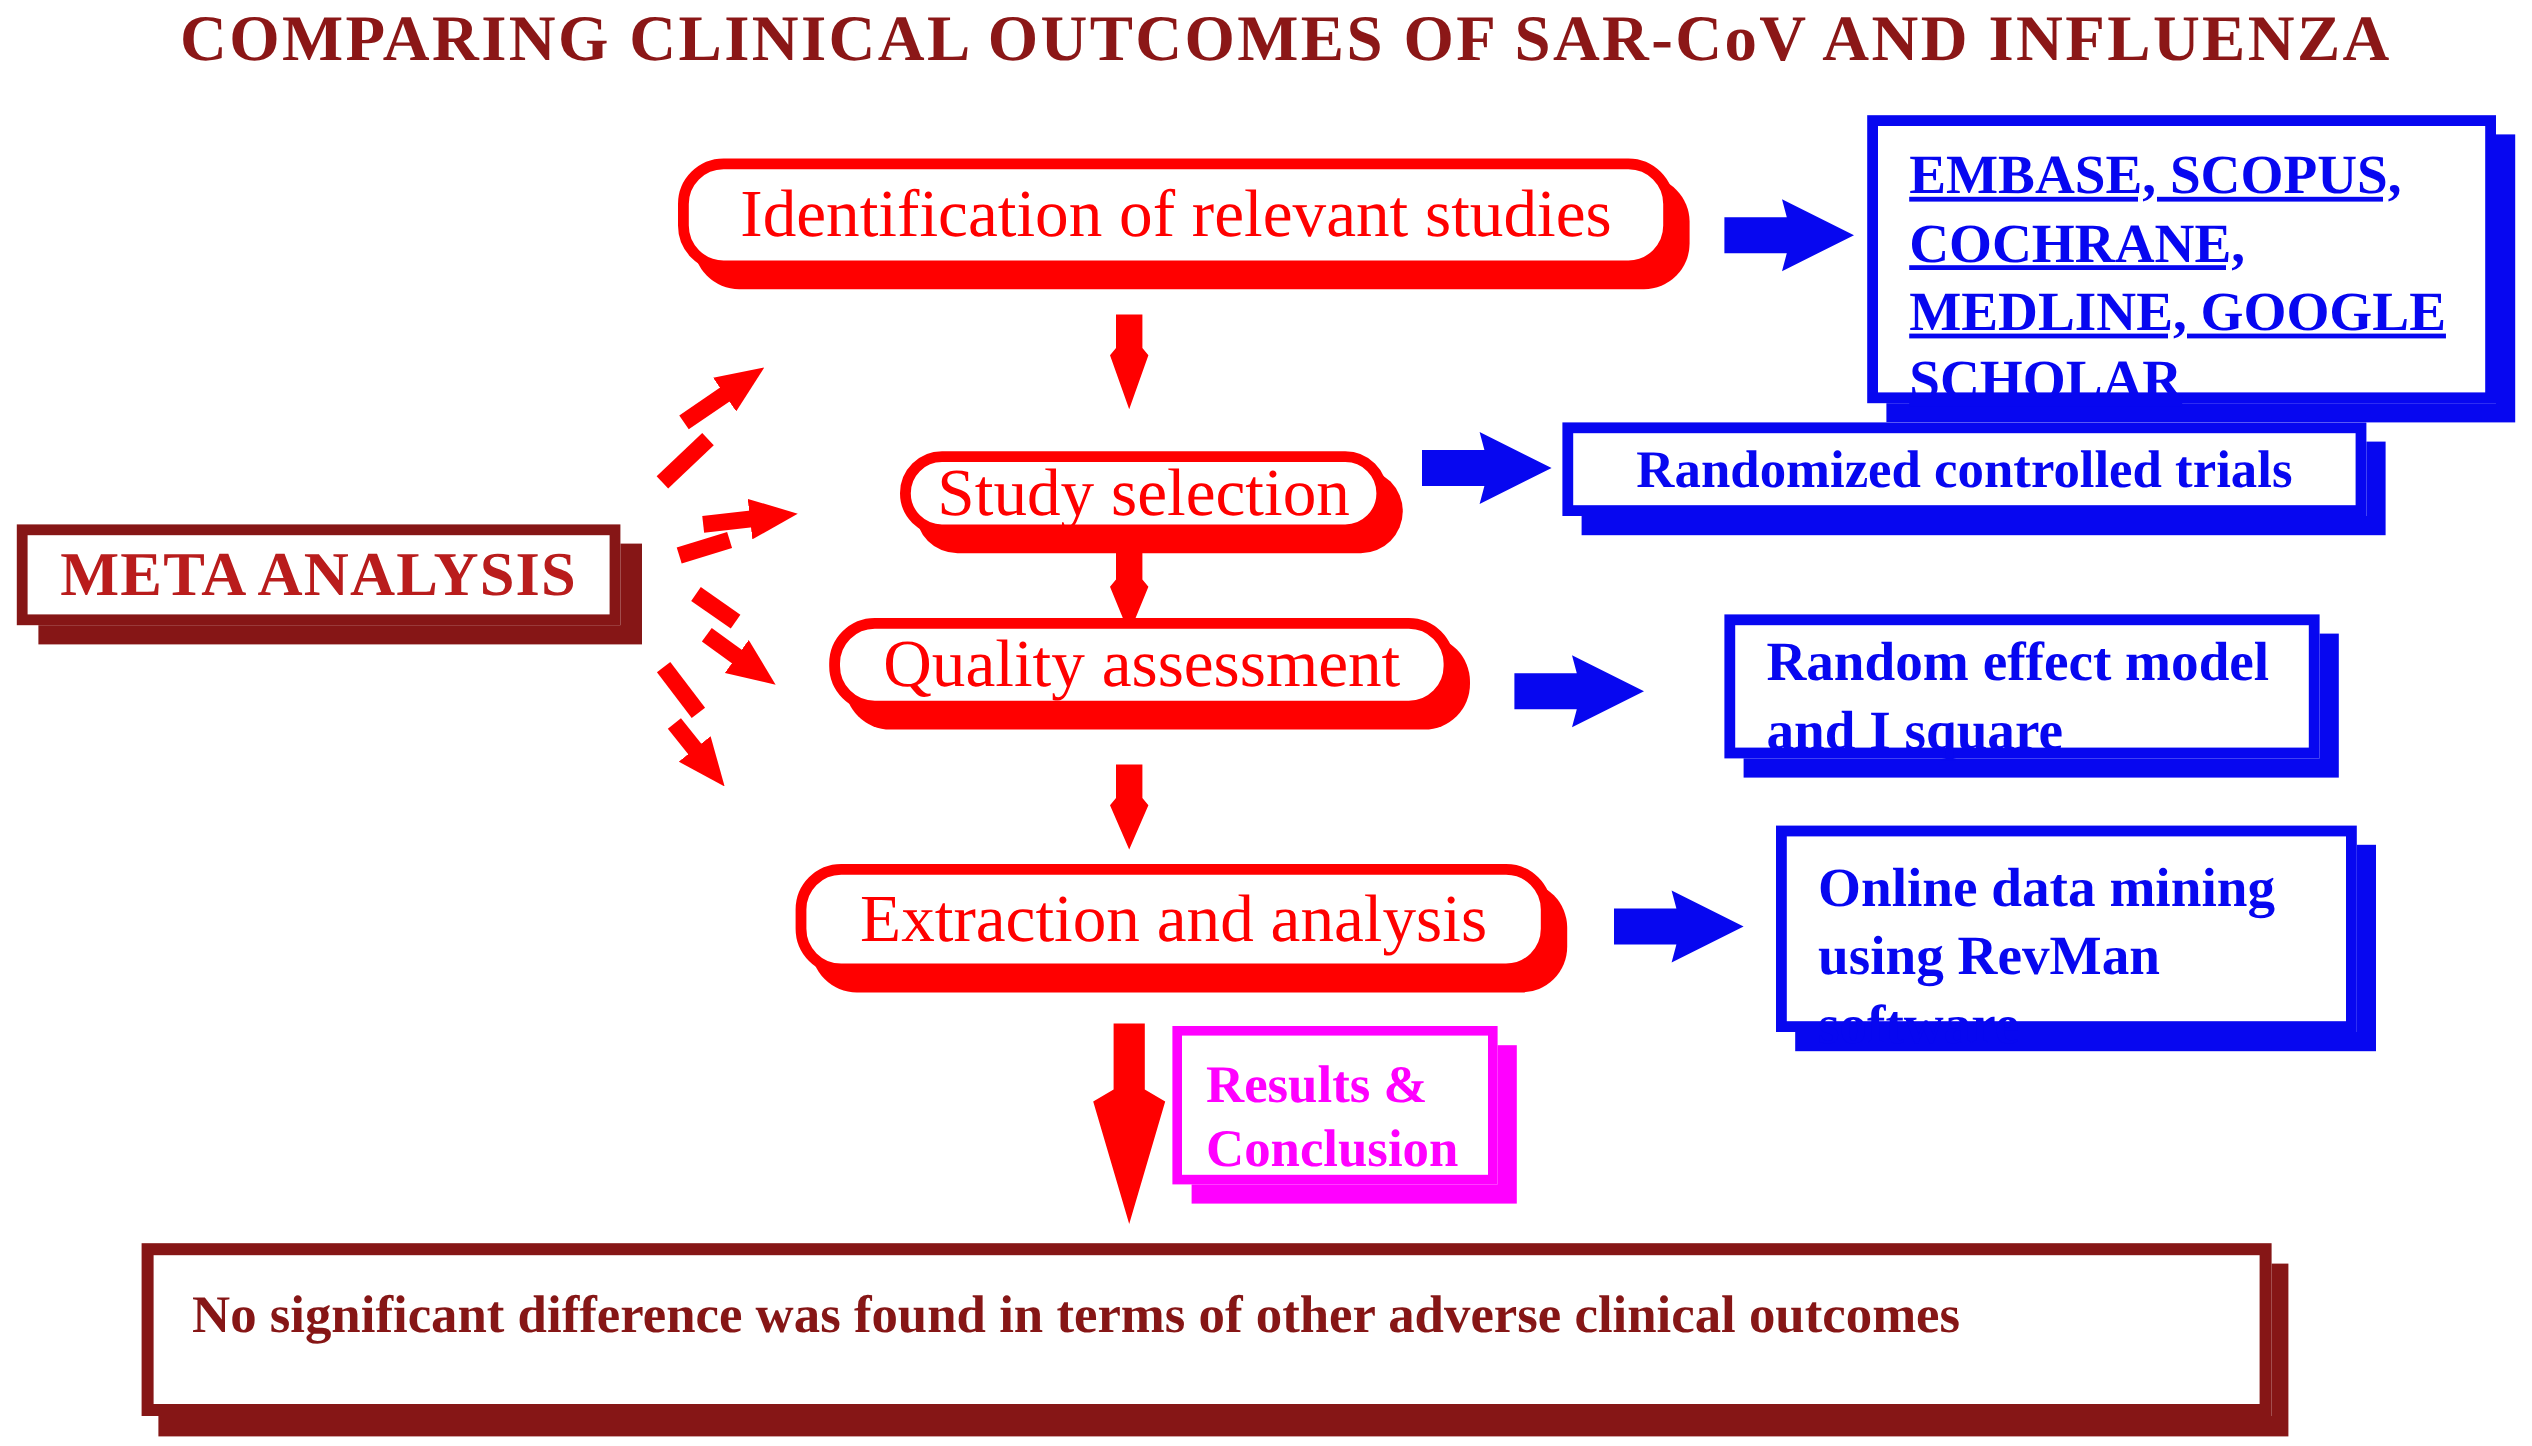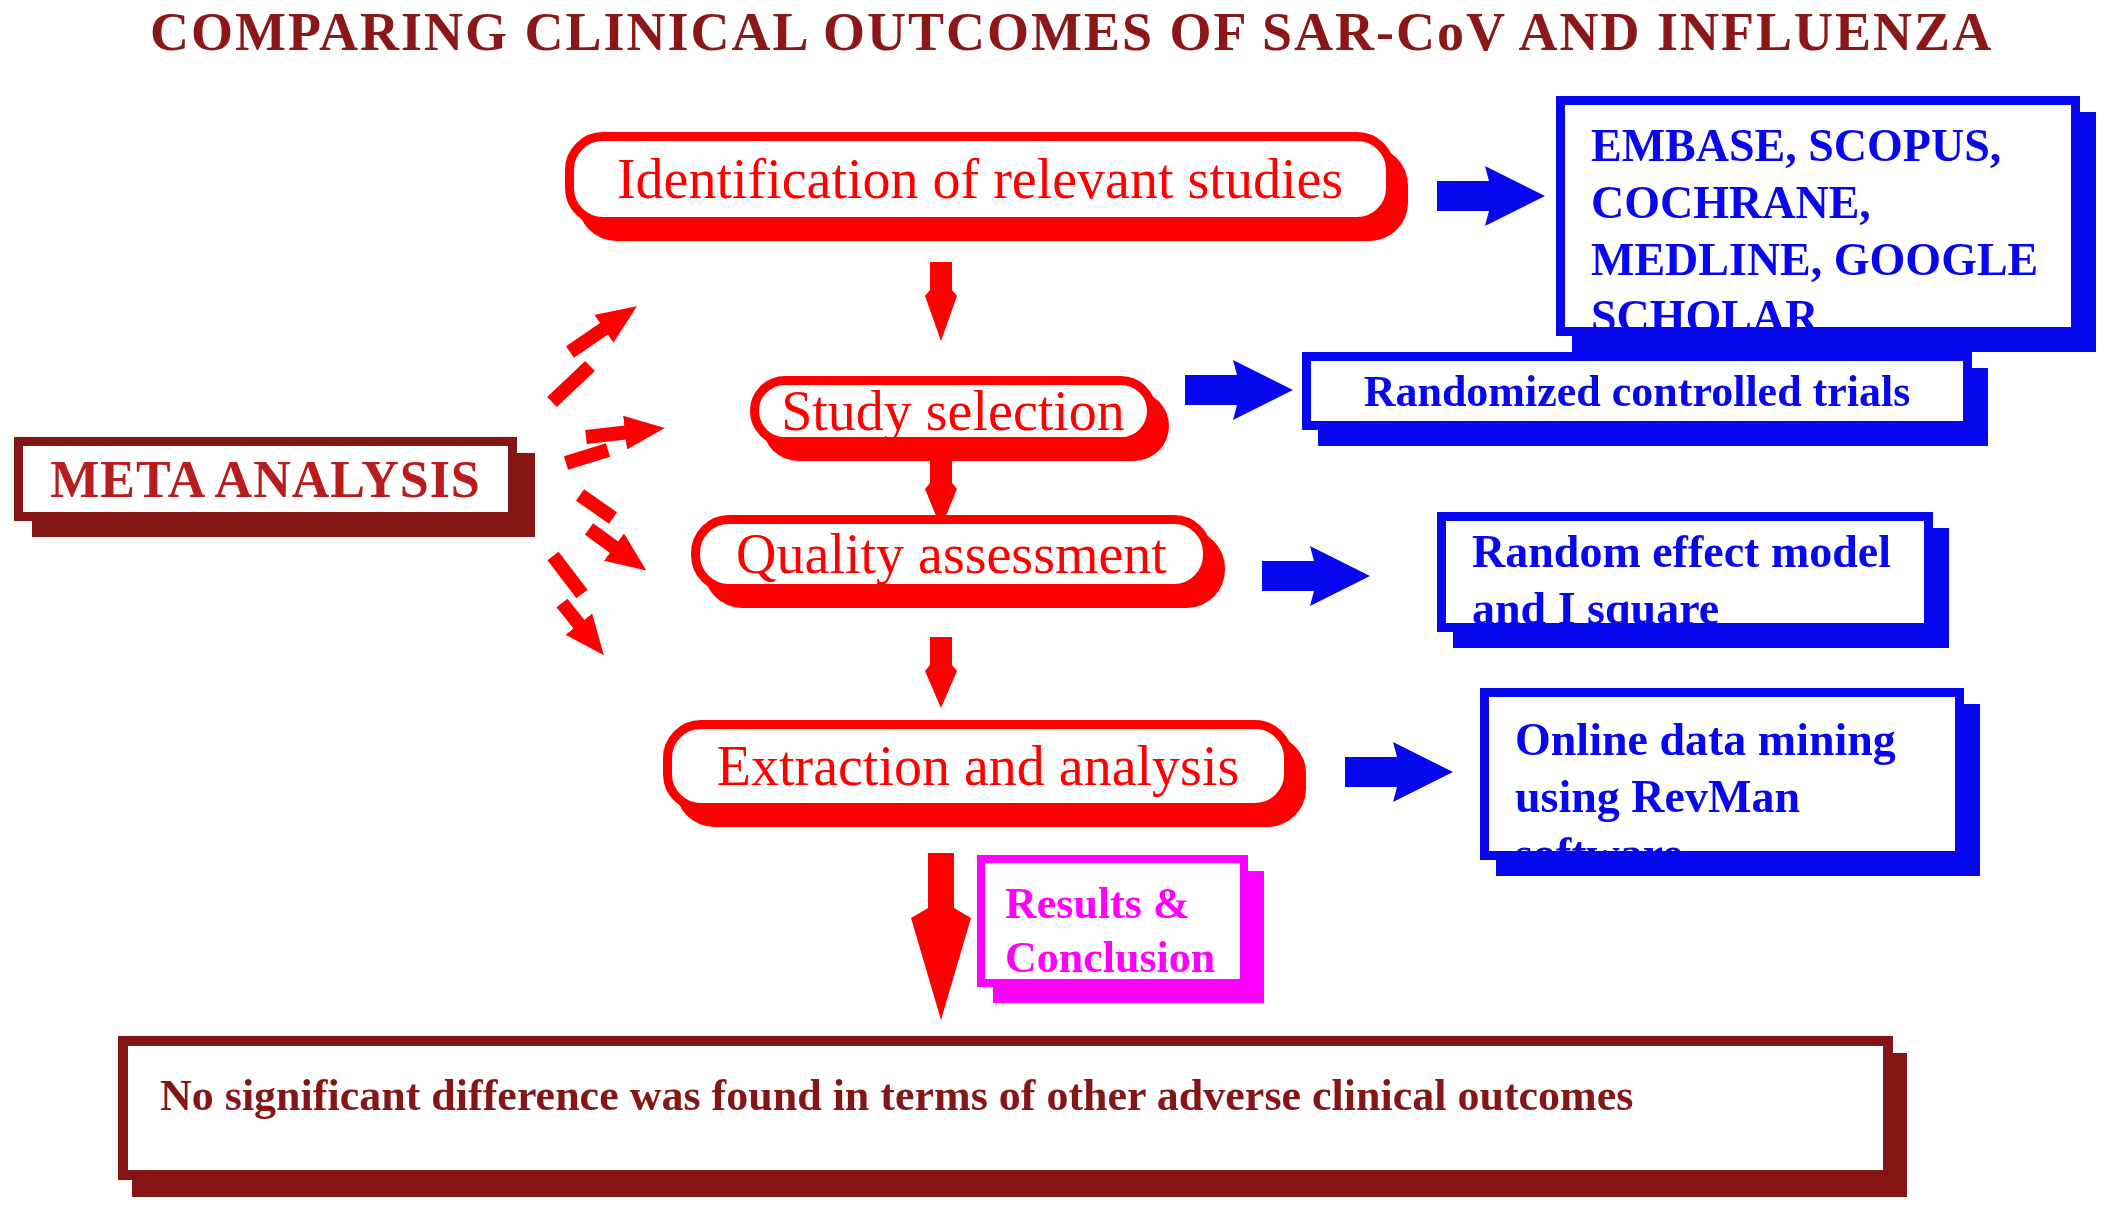--- a/index.html
+++ b/index.html
@@ -32,21 +32,21 @@
 
   .results{border:8px solid #ff00ff;box-shadow:16px 16px 0 #ff00ff;
            color:#ff00ff;font-weight:bold;font-size:44px;line-height:54px;
            padding:14px 0 0 20px;white-space:nowrap;}
 
   .conclusion{border:10px solid #861616;box-shadow:14px 17px 0 #861616;
               color:#861616;font-weight:bold;font-size:44px;line-height:55px;
               padding:22px 0 0 32px;white-space:nowrap;}
 
   .b-ident  {left:565px; top:132px; width:830px; height:94px;}
-  .b-embase {left:1556px;top:96px;  width:524px; height:240px;padding:12px 0 0 26px;}
+  .b-embase {left:1556px;top:96px;  width:524px; height:240px;padding:12px 0 0 26px;text-decoration:underline;}
   .b-study  {left:750px; top:344px; width:406px; height:70px;margin-top:32px;}
   .b-rct    {left:1302px;top:352px; width:670px; height:78px;}
   .b-quality{left:691px; top:515px; width:521px; height:78px;}
   .b-rem    {left:1437px;top:512px; width:496px; height:120px;padding:2px 0 0 26px;}
   .b-extract{left:663px; top:720px; width:630px; height:92px;}
   .b-online {left:1480px;top:688px; width:484px; height:172px;padding:14px 0 0 26px;}
   .b-meta   {left:14px;  top:437px; width:503px; height:84px;}
   .b-results{left:977px; top:855px; width:271px; height:132px;}
   .b-concl  {left:118px; top:1036px;width:1775px;height:144px;}
 

